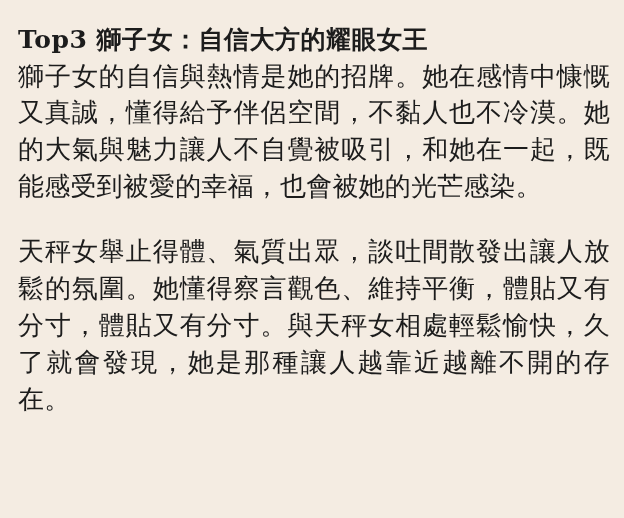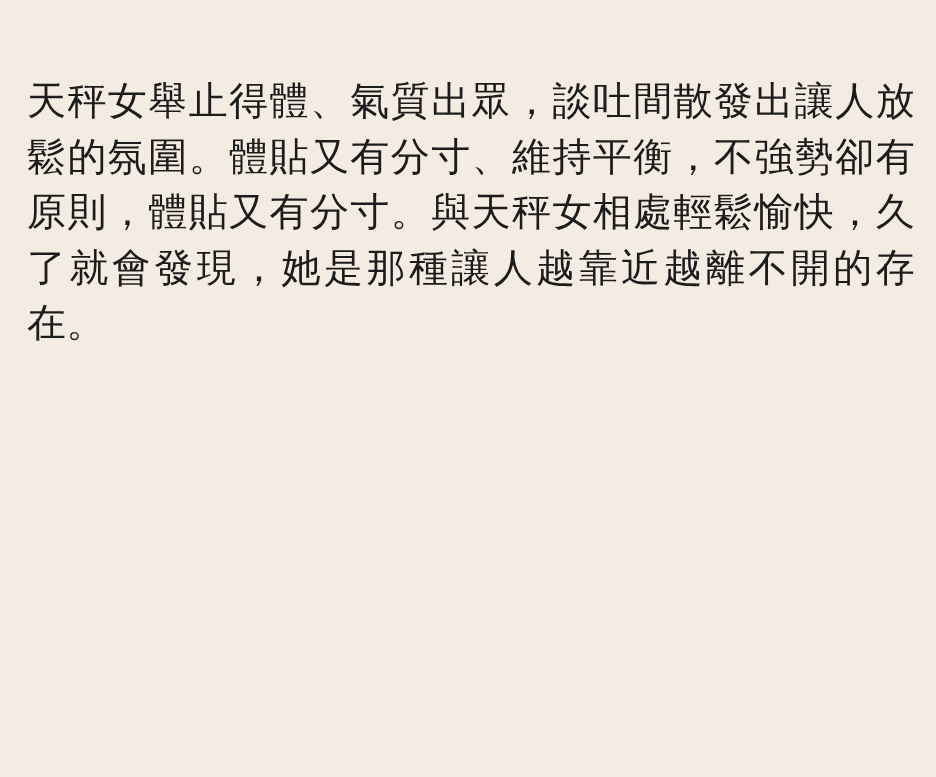--- a/index.html
+++ b/index.html
@@ -41,19 +41,21 @@
     text-align: justify;
     text-justify: inter-character;
   }
 </style>
 </head>
 <body>
 
 <div class="page">
 
   <div class="section">
+    <div class="heading">Top3 獅子女：自信大方的耀眼女王</div>
+    <div class="body-text">獅子女的自信與熱情是她的招牌。她在感情中慷慨又真誠，懂得給予伴侶空間，不黏人也不冷漠。她的大氣與魅力讓人不自覺被吸引，和她在一起，既能感受到被愛的幸福，也會被她的光芒感染。</div>
   </div>
 
   <div class="section">
-    <div class="body-text">天秤女舉止得體、氣質出眾，談吐間散發出讓人放鬆的氛圍。體貼又有分寸、維持平衡，不強勢卻有原則，體貼又有分寸。與天秤女相處輕鬆愉快，久了就會發現，她是那種讓人越靠近越離不開的存在。</div>
+    <div class="body-text">天秤女舉止得體、氣質出眾，談吐間散發出讓人放鬆的氛圍。她懂得察言觀色、維持平衡，體貼又有分寸，體貼又有分寸。與天秤女相處輕鬆愉快，久了就會發現，她是那種讓人越靠近越離不開的存在。</div>
   </div>
 
 </div>
 
 </body></html>

